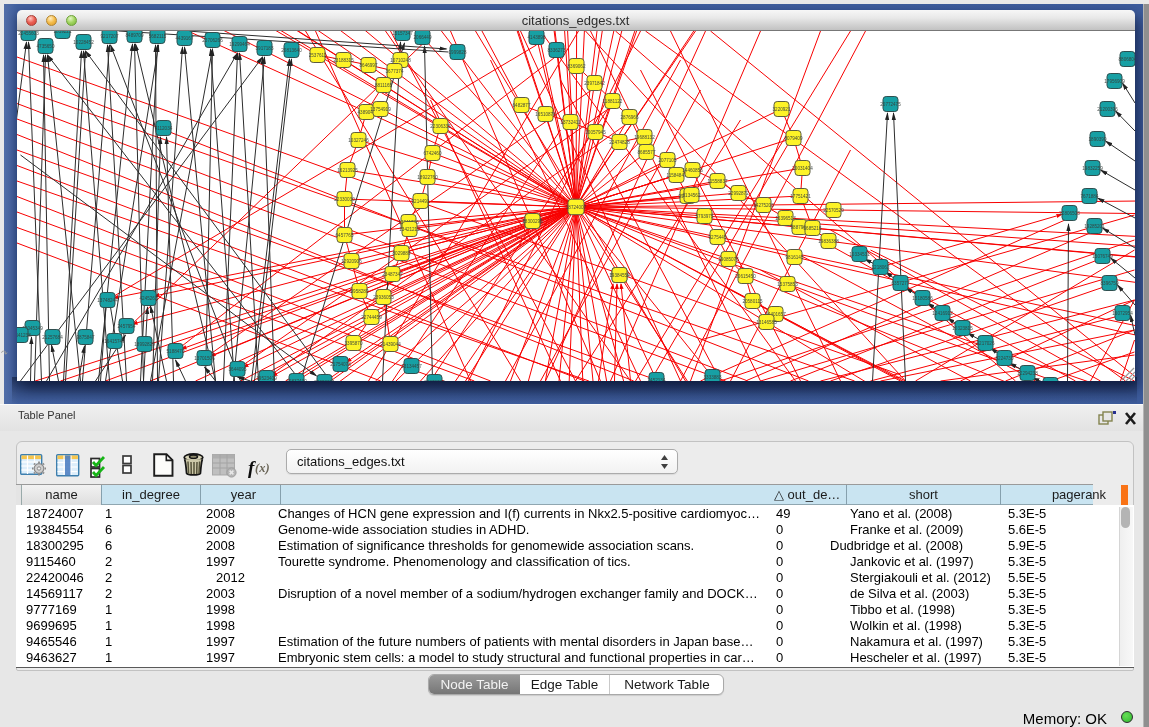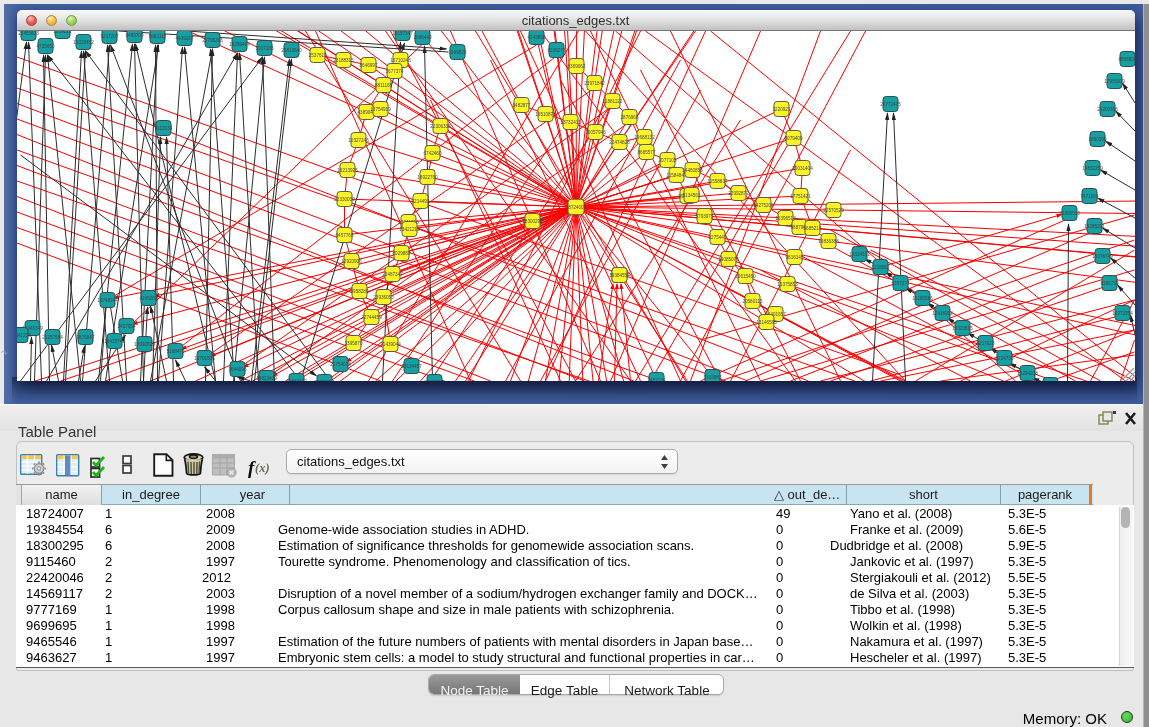--- a/index.html
+++ b/index.html
@@ -5,32 +5,32 @@
 html,body{width:1149px;height:727px;overflow:hidden}
 body{font-family:"Liberation Sans",sans-serif;background:#e9e9e9;position:relative}
 #desktop{position:absolute;left:4px;top:4px;width:1139px;height:400px;background:linear-gradient(90deg,#526ea8 0,#41609f 14px,#3d5c9c 100%);}
 #gwin{position:absolute;left:12.5px;top:6px;width:1118px;height:371px;border-radius:5px 5px 0 0;box-shadow:5px 8px 14px rgba(5,15,45,.55), -2px 3px 8px rgba(5,15,45,.25);}
 #gtitle{position:absolute;left:0;top:0;width:100%;height:21px;border-radius:5px 5px 0 0;background:linear-gradient(180deg,#f7f7f7 0,#e8e8e8 40%,#d4d4d4 70%,#c2c2c2 100%);border-bottom:1px solid #777;}
 #gtitle .t{position:absolute;left:0;right:0;top:3px;text-align:center;font-size:13px;color:#2e2e2e}
 .tl{position:absolute;top:5.3px;width:11px;height:11px;border-radius:50%;}
 #gcanvas{position:absolute;left:0;top:21px;width:1118px;height:350px;background:#fff;overflow:hidden}
 #tpanel{position:absolute;left:0;top:404px;width:1143px;height:323px;background:#e7e7e7}
 #tptitle{position:absolute;left:0;top:0;width:100%;height:27px;background:linear-gradient(180deg,#efefef,#e2e2e2);border-top:1px solid #fafafa;}
-#tptitle .t{position:absolute;left:18px;top:18px;font-size:15px;color:#333}
+#tptitle .t{position:absolute;left:18px;top:4px;font-size:11px;color:#333}
 #cbox{position:absolute;left:16px;top:37px;width:1118px;height:230px;background:#ececec;border:1px solid #c2c2c2;border-radius:6px 6px 2px 2px}
 #thead{position:absolute;left:16px;top:80px;width:1077px;height:21px;background:#c9e4f1;border-top:1px solid #9a9a9a;border-bottom:1px solid #8fa6b0}
 .hc{position:absolute;top:0;height:20px;border-right:1px solid #86a0ad;font-size:13px;color:#1c1c1c;text-align:center;padding-top:2px}
 #tbody{position:absolute;left:16px;top:101px;width:1118px;height:163px;overflow:hidden;background:#fff;border-bottom:1px solid #5a5a5a}
 .trow{position:absolute;left:0;width:100%;height:16px;font-size:13px;color:#000}
 .trow span{position:absolute;top:1px;white-space:nowrap}
 .clip{overflow:hidden;display:inline-block}
 #vscroll{position:absolute;left:1119px;top:103px;width:14px;height:159px;background:linear-gradient(90deg,#efefef,#f8f8f8);border-left:1px solid #d5d5d5}
 #vthumb{position:absolute;left:1121px;top:103px;width:9px;height:21px;background:#b4b4b4;border-radius:5px}
 #segs{position:absolute;left:428px;top:270px;width:296px;height:21px;background:#fff;border:1px solid #a9a9a9;border-radius:6px;box-shadow:0 1px 1px rgba(0,0,0,.12)}
-.seg{position:absolute;top:0;height:19px;font-size:13.5px;color:#1a1a1a;text-align:center;padding-top:8px}
+.seg{position:absolute;top:0;height:19px;font-size:13.5px;color:#1a1a1a;text-align:center;padding-top:2px}
 #seg1{left:0;width:91px;background:linear-gradient(180deg,#9a9a9a,#767676);color:#f3f3f3;border-radius:5px 0 0 5px}
 #seg2{left:91px;width:90px;border-right:1px solid #c9c9c9}
 #seg3{left:181px;width:114px}
 #mem{position:absolute;right:36px;top:306px;font-size:15px;color:#000000}
 #memdot{position:absolute;left:1121px;top:307px;width:12px;height:12px;border-radius:50%;background:radial-gradient(circle at 40% 35%,#66dd55,#2eb82e);border:1.6px solid #2c2c2c}
 #rstrip{position:absolute;left:1143px;top:4px;width:6px;height:723px;background:#8f8f8f;border-left:1px solid #b5b5b5}
 </style></head>
 <body>
 <div id="desktop">
   <div style="position:absolute;left:8px;top:373px;width:1125px;height:27px;background:linear-gradient(180deg,rgba(8,16,40,.5),rgba(8,16,40,0))"></div>
@@ -771,30 +771,31 @@
   <span style="position:absolute;left:10px;top:4px;font-size:13px;color:#111">citations_edges.txt</span>
   <svg width="9" height="15" style="position:absolute;right:8px;top:5px">
     <path d="M4.5 0 L8 5 L1 5 z" fill="#3f3f3f"></path>
     <path d="M4.5 14 L8 9 L1 9 z" fill="#3f3f3f"></path>
   </svg>
 </div>
   <div id="thead">
     <div class="hc" style="left:0;width:6px;background:#e4e4e4;border-right:1px solid #9aa"></div>
     <div class="hc" style="left:6px;width:80px;background:linear-gradient(180deg,#f2f2f2,#dedede)">name</div>
     <div class="hc" style="left:86px;width:99px">in_degree</div>
-    <div class="hc" style="left:200px;width:74px">year</div>
+    <div class="hc" style="left:191px;width:74px">year</div>
     <div class="hc" style="left:753px;width:78px;text-align:left;padding-left:5px">△ out_de…</div>
     <div class="hc" style="left:831px;width:154px">short</div>
-    <div class="hc" style="left:985px;width:91px;border-right:3px solid #f97316">pagerank</div>
+    <div class="hc" style="left:1021px;width:91px;border-right:7px solid #f97316">pagerank</div>
   </div>
   <div id="tbody">
       <div class="trow" style="top:0px">
         <span style="left:10px">18724007</span>
         <span style="left:89px">1</span>
         <span style="left:190px">2008</span>
+        <span style="left:262px;width:489px" class="clip">Changes of HCN gene expression and I(f) currents in Nkx2.5-positive cardiomyoc…</span>
         <span style="left:760px">49</span>
         <span style="left:834px">Yano et al. (2008)</span>
         <span style="left:992px">5.3E-5</span>
       </div>
 <div class="trow" style="top:16px">
         <span style="left:10px">19384554</span>
         <span style="left:89px">6</span>
         <span style="left:190px">2009</span>
         <span style="left:262px;width:489px" class="clip">Genome-wide association studies in ADHD.</span>
         <span style="left:760px">0</span>
@@ -815,39 +816,38 @@
         <span style="left:89px">2</span>
         <span style="left:190px">1997</span>
         <span style="left:262px;width:489px" class="clip">Tourette syndrome. Phenomenology and classification of tics.</span>
         <span style="left:760px">0</span>
         <span style="left:834px">Jankovic et al. (1997)</span>
         <span style="left:992px">5.3E-5</span>
       </div>
 <div class="trow" style="top:64px">
         <span style="left:10px">22420046</span>
         <span style="left:89px">2</span>
-        <span style="left:186px">2012</span>
+        <span style="left:200px">2012</span>
         <span style="left:760px">0</span>
         <span style="left:834px">Stergiakouli et al. (2012)</span>
         <span style="left:992px">5.5E-5</span>
       </div>
 <div class="trow" style="top:80px">
         <span style="left:10px">14569117</span>
         <span style="left:89px">2</span>
         <span style="left:190px">2003</span>
         <span style="left:262px;width:489px" class="clip">Disruption of a novel member of a sodium/hydrogen exchanger family and DOCK…</span>
         <span style="left:760px">0</span>
         <span style="left:834px">de Silva et al. (2003)</span>
         <span style="left:992px">5.3E-5</span>
       </div>
 <div class="trow" style="top:96px">
         <span style="left:10px">9777169</span>
         <span style="left:89px">1</span>
         <span style="left:190px">1998</span>
-        <span style="left:262px;width:489px" class="clip">Corpus callosum shape and size in male patients with schizophrenia.</span>
         <span style="left:760px">0</span>
         <span style="left:834px">Tibbo et al. (1998)</span>
         <span style="left:992px">5.3E-5</span>
       </div>
 <div class="trow" style="top:112px">
         <span style="left:10px">9699695</span>
         <span style="left:89px">1</span>
         <span style="left:190px">1998</span>
         <span style="left:760px">0</span>
         <span style="left:834px">Wolkin et al. (1998)</span>

